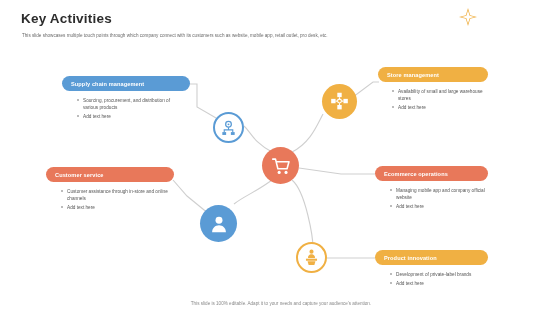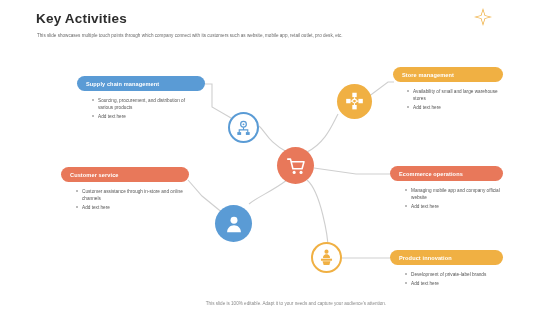--- a/index.html
+++ b/index.html
@@ -9,21 +9,21 @@
   body {
     width: 560px;
     height: 315px;
     background: #ffffff;
     font-family: "Liberation Sans", sans-serif;
     overflow: hidden;
     position: relative;
   }
   .slide {
     position: absolute;
-    left: 16px; top: 0;
+    left: 1px; top: 0;
     width: 496px;
     height: 315px;
     background: #ffffff;
   }
   .title {
     position: absolute;
     left: 20px;
     top: 11px;
     font-size: 13.5px;
     font-weight: bold;

